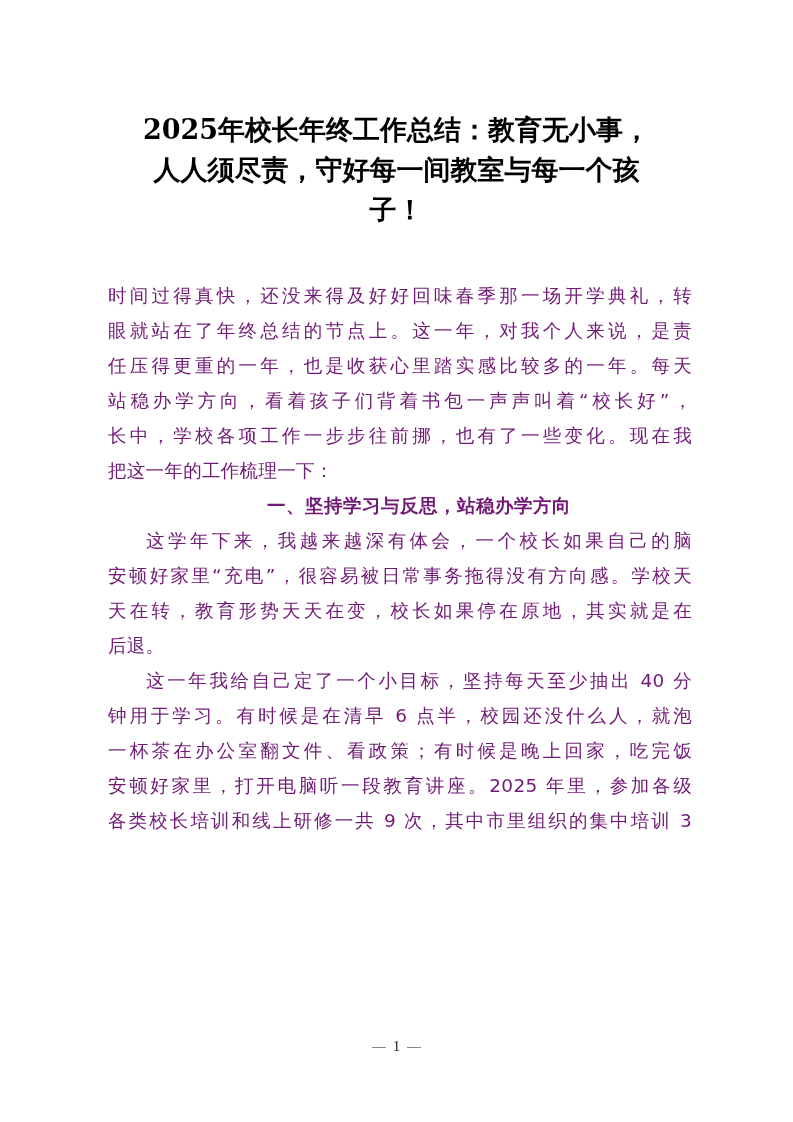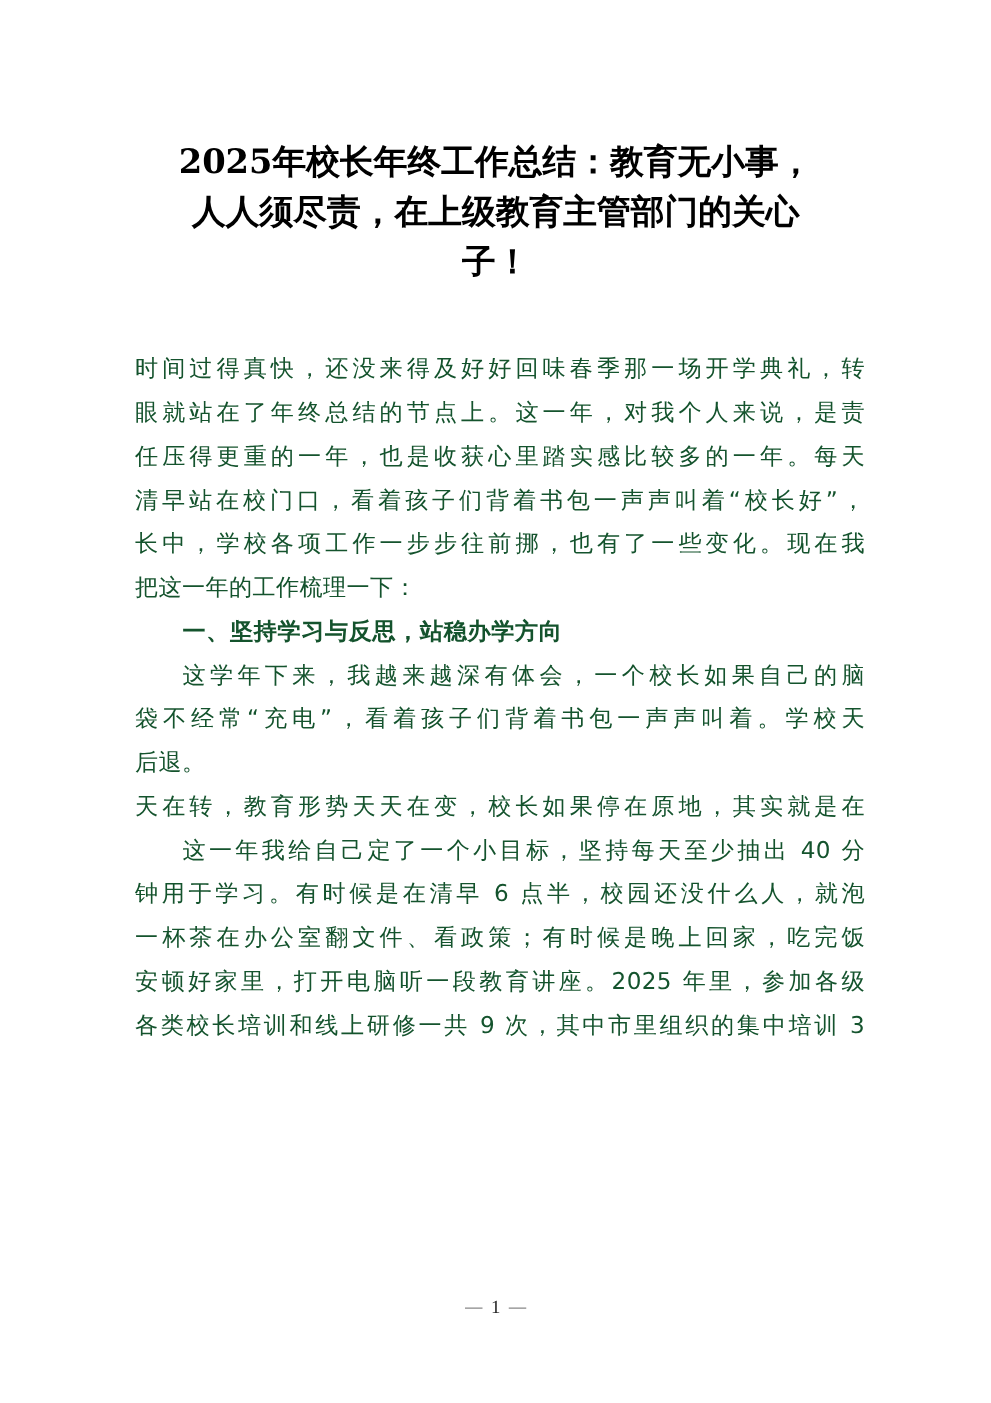--- a/index.html
+++ b/index.html
@@ -38,21 +38,21 @@
       white-space: nowrap;
     }
     .body {
       position: absolute;
       left: 108px;
       top: 278px;
       width: 584px;
       font-family: "DejaVu Sans", "Liberation Sans", sans-serif;
       font-size: 18.5px;
       line-height: 35px;
-      color: #14532d;
+      color: #701a75;
     }
     .line {
       display: block;
       white-space: nowrap;
       height: 35px;
       text-align: justify;
       text-align-last: justify;
       letter-spacing: 0.3px;
     }
     .line.last {
@@ -61,20 +61,21 @@
     .line.indent {
       padding-left: 38px;
     }
     .heading {
       display: block;
       white-space: nowrap;
       height: 35px;
       padding-left: 38px;
       font-weight: bold;
       letter-spacing: 0.5px;
+      text-align: center;
     }
     .footer {
       position: absolute;
       left: 0;
       width: 793px;
       top: 1038px;
       text-align: center;
       font-family: "Liberation Serif", "DejaVu Serif", serif;
       font-size: 15px;
       color: #222222;
@@ -88,42 +89,42 @@
       margin: 0 7px;
     }
   </style>
 </head>
 <body>
 
 <div class="page">
 
   <div class="title">
     <span class="title-line">2025年校长年终工作总结：教育无小事，</span>
-    <span class="title-line">人人须尽责，在上级教育主管部门的关心</span>
+    <span class="title-line">人人须尽责，守好每一间教室与每一个孩</span>
     <span class="title-line">子！</span>
   </div>
 
   <div class="body">
 
     <div>
       <span class="line">时间过得真快，还没来得及好好回味春季那一场开学典礼，转</span>
       <span class="line">眼就站在了年终总结的节点上。这一年，对我个人来说，是责</span>
       <span class="line">任压得更重的一年，也是收获心里踏实感比较多的一年。每天</span>
-      <span class="line">清早站在校门口，看着孩子们背着书包一声声叫着“校长好”，</span>
+      <span class="line">站稳办学方向，看着孩子们背着书包一声声叫着“校长好”，</span>
       <span class="line">长中，学校各项工作一步步往前挪，也有了一些变化。现在我</span>
       <span class="line last">把这一年的工作梳理一下：</span>
     </div>
 
     <span class="heading">一、坚持学习与反思，站稳办学方向</span>
 
     <div>
       <span class="line indent">这学年下来，我越来越深有体会，一个校长如果自己的脑</span>
-      <span class="line">袋不经常“充电”，看着孩子们背着书包一声声叫着。学校天</span>
+      <span class="line">安顿好家里“充电”，很容易被日常事务拖得没有方向感。学校天</span>
+      <span class="line">天在转，教育形势天天在变，校长如果停在原地，其实就是在</span>
       <span class="line last">后退。</span>
-      <span class="line">天在转，教育形势天天在变，校长如果停在原地，其实就是在</span>
     </div>
 
     <div>
       <span class="line indent">这一年我给自己定了一个小目标，坚持每天至少抽出 40 分</span>
       <span class="line">钟用于学习。有时候是在清早 6 点半，校园还没什么人，就泡</span>
       <span class="line">一杯茶在办公室翻文件、看政策；有时候是晚上回家，吃完饭</span>
       <span class="line">安顿好家里，打开电脑听一段教育讲座。2025 年里，参加各级</span>
       <span class="line">各类校长培训和线上研修一共 9 次，其中市里组织的集中培训 3</span>
     </div>
 

